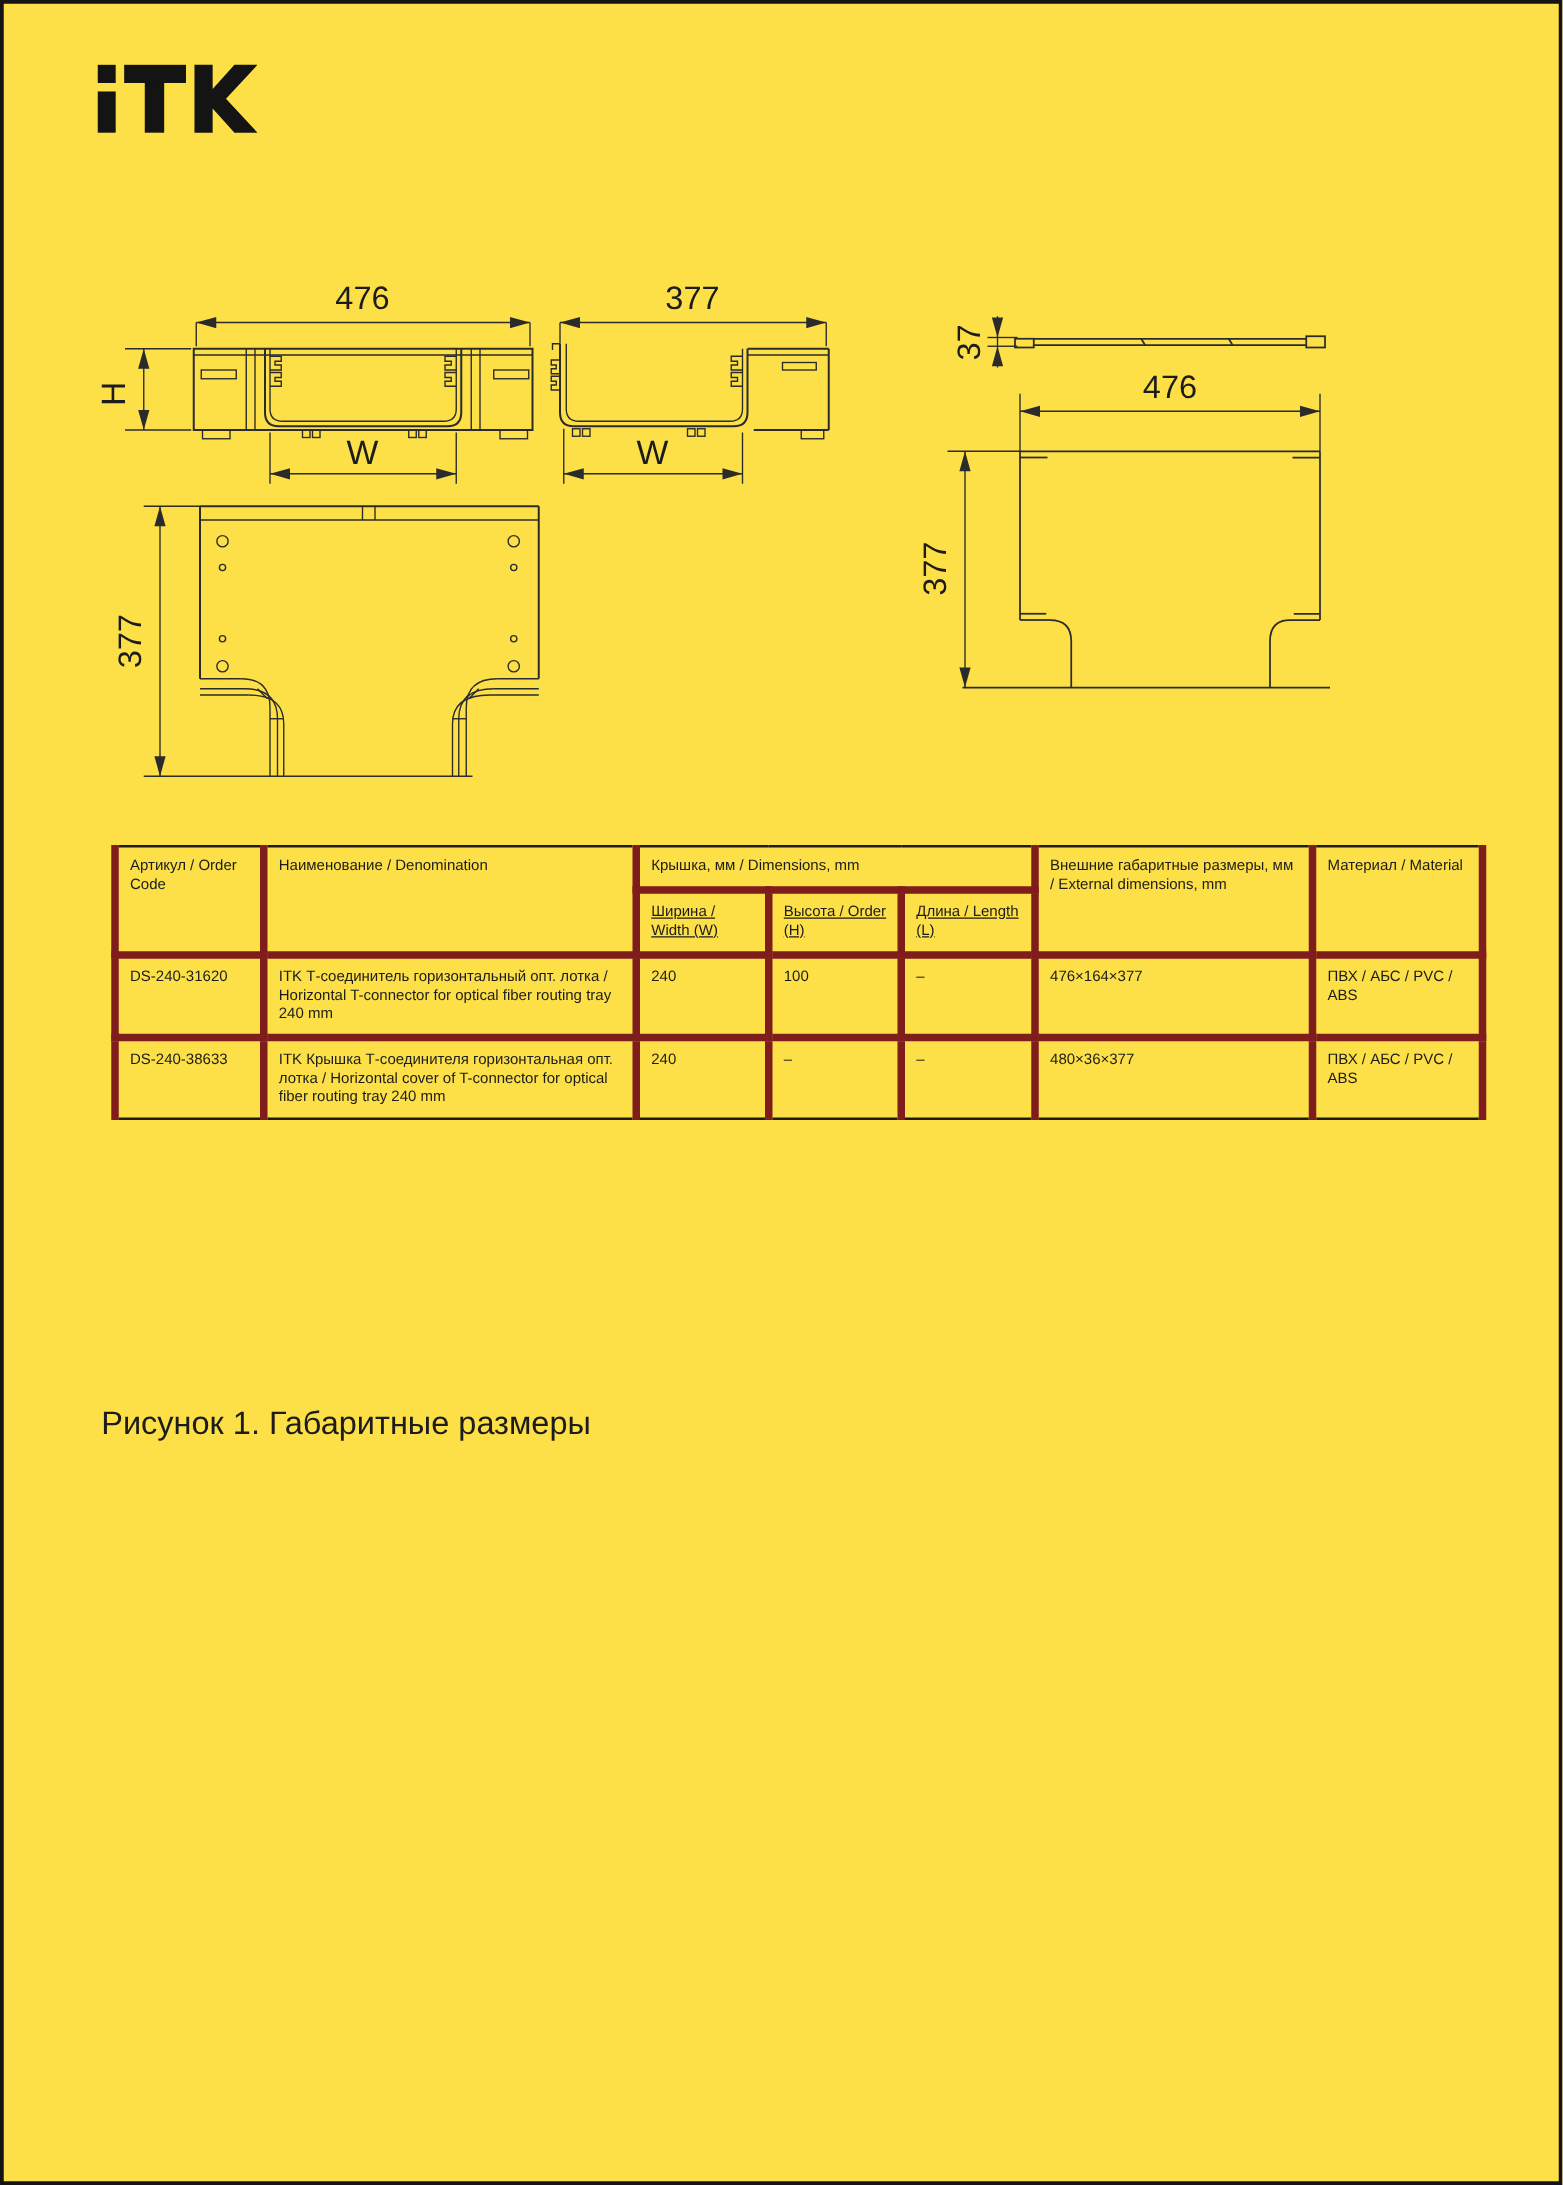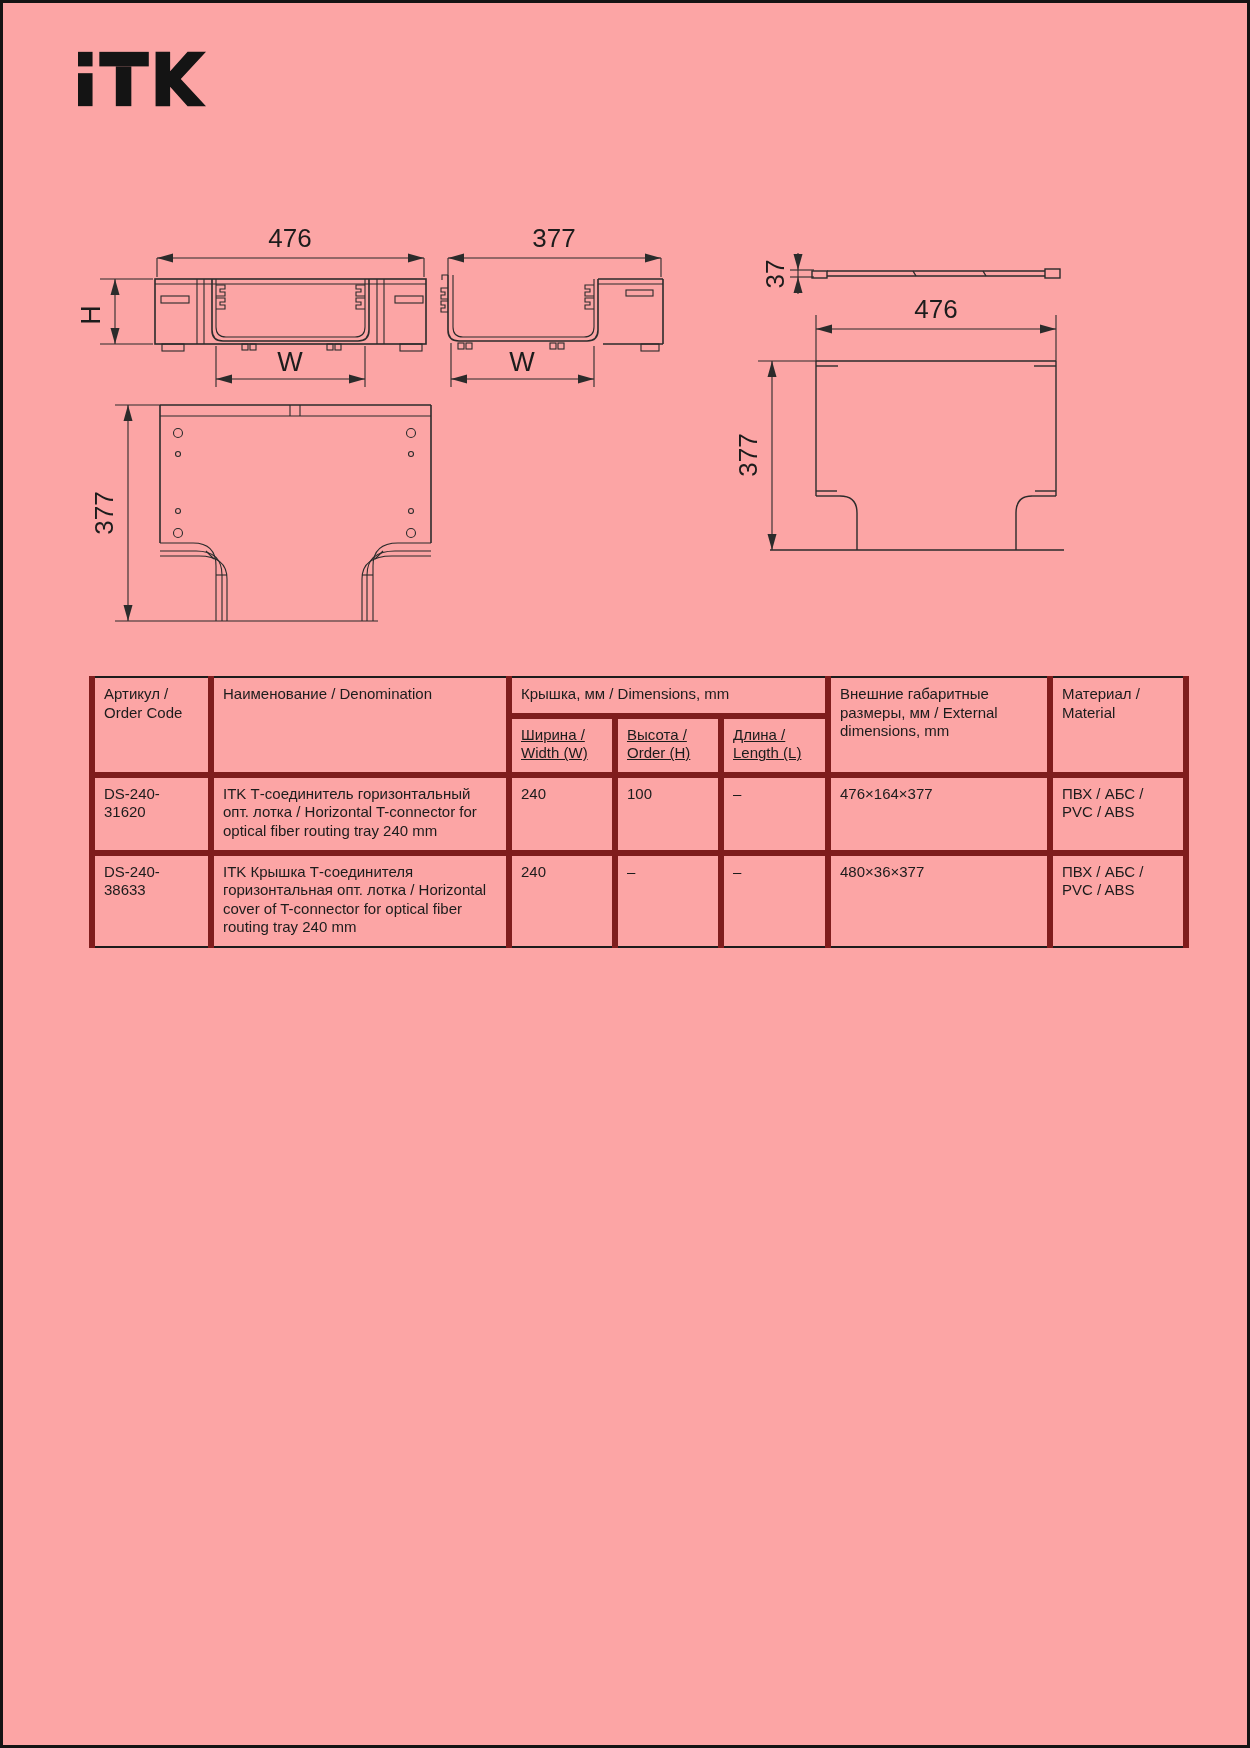--- a/index.html
+++ b/index.html
@@ -1,35 +1,35 @@
 <!DOCTYPE html>
 <html><head>
 <meta charset="utf-8">
 <style>
   html,body{margin:0;padding:0;background:#e8e8e8;}
   .page{
     position:relative;
     width:1250px;height:1748px;
-    background:#fca5a5;
+    background:#fde047;
     border:3px solid #141414;
     box-sizing:border-box;
     margin:0 auto;
     font-family:"Liberation Sans", sans-serif;
     color:#1c1c1c;
     overflow:hidden;
   }
   .logo{position:absolute;left:75px;top:45px;width:128px;height:62px;}
   .drawing-area{position:absolute;left:55px;top:188px;width:1140px;height:452px;}
   .drawing-area svg{display:block;}
   .dim-text{font-family:"Liberation Sans",sans-serif;font-size:26px;fill:#1c1c1c;}
   .dim-letter{font-family:"Liberation Sans",sans-serif;font-size:27px;fill:#1c1c1c;}
   .spec-table{
     position:absolute;left:86px;top:673px;width:1094px;
     border-collapse:collapse;table-layout:fixed;
-    font-size:15px;line-height:1.24;color:#1c1c1c;
+    font-size:12px;line-height:1.24;color:#1c1c1c;
   }
   .spec-table th,.spec-table td{
     border:6px solid #7f1d1d;
     padding:7px 9px 9px 9px;
     text-align:left;vertical-align:top;
     font-weight:normal;
     overflow-wrap:break-word;
   }
   .spec-table thead th{border-top:2px solid #1c1c1c;}
   .spec-table thead tr.subhead th{border-top:1px solid #2b2b2b;text-decoration:underline;}
@@ -289,14 +289,15 @@
         <td>ITK Крышка Т-соединителя горизонтальная опт. лотка / Horizontal cover of T-connector for optical fiber routing tray 240 mm</td>
         <td>240</td>
         <td>–</td>
         <td>–</td>
         <td>480×36×377</td>
         <td>ПВХ / АБС / PVC / ABS</td>
       </tr>
     </tbody>
   </table>
 
+  <div class="caption">Рисунок 1. Габаритные размеры</div>
 
 </div>
 
 </body></html>

